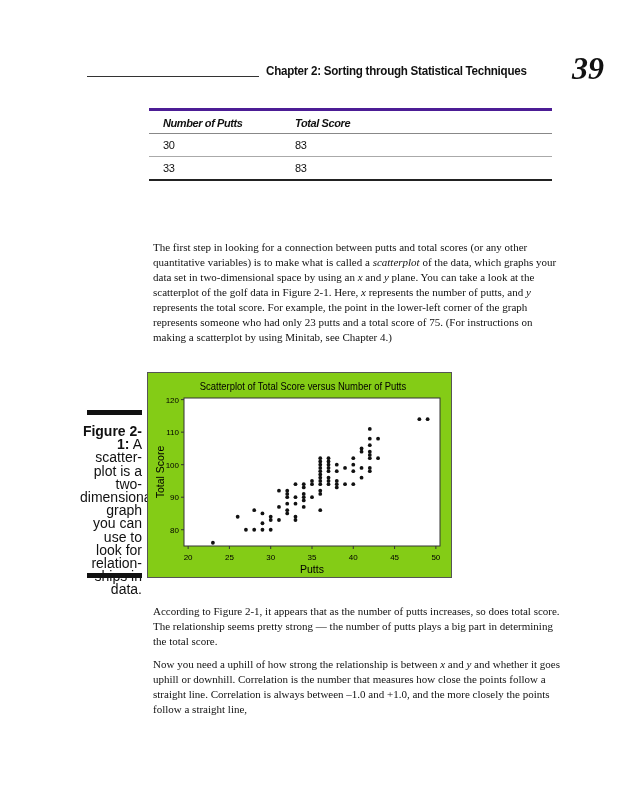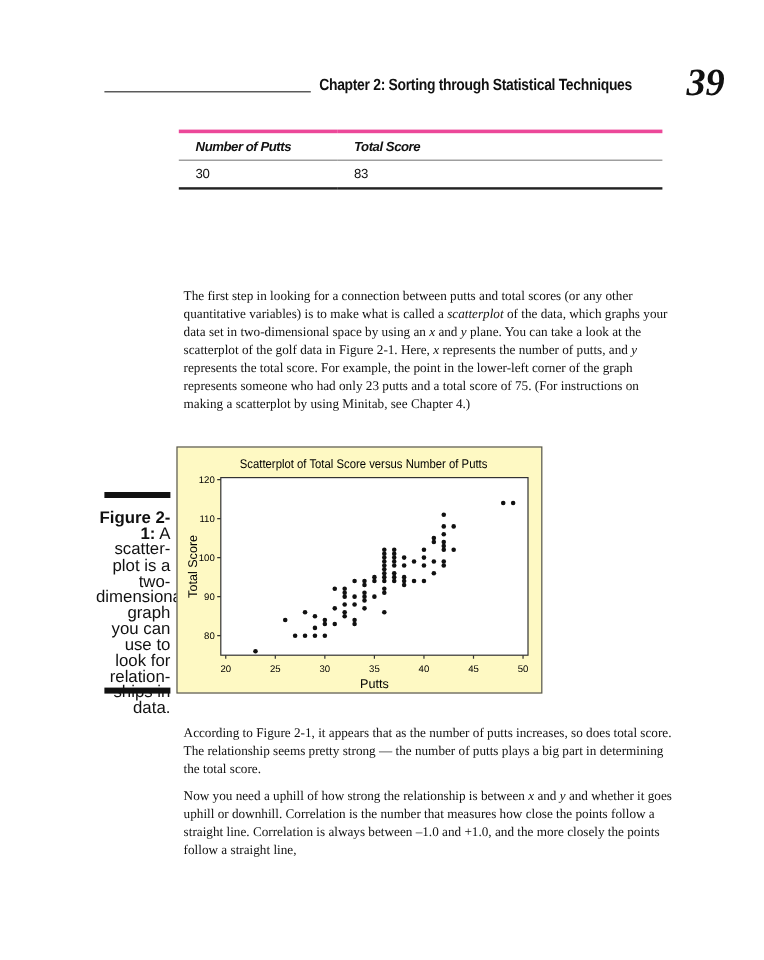--- a/index.html
+++ b/index.html
@@ -2,29 +2,29 @@
 <html><head>
 <meta charset="utf-8">
 <style>
   html, body { margin: 0; padding: 0; background: #ffffff; }
   body { width: 637px; height: 800px; position: relative; overflow: hidden; font-family: "Liberation Serif", serif; color: #111; }
   .abs { position: absolute; }
   .header-rule { left: 87px; top: 76px; width: 172px; height: 1px; background: #333; }
   .header-title { left: 266px; top: 63px; font-family: "Liberation Sans", sans-serif; font-weight: bold; font-size: 13.5px; letter-spacing: -0.3px; transform: scaleX(0.86); transform-origin: left center; white-space: nowrap; }
   .page-num { left: 572px; top: 50px; font-family: "Liberation Serif", serif; font-style: italic; font-weight: bold; font-size: 32px; text-align: right; }
   table.data { position: absolute; left: 149px; top: 108px; width: 403px; border-collapse: collapse; font-family: "Liberation Sans", sans-serif; font-size: 11px; }
-  table.data thead tr { border-top: 3px solid #ec4899; border-bottom: 1px solid #888; margin-top: 16px; }
+  table.data thead tr { border-top: 3px solid #4c1d95; border-bottom: 1px solid #888; margin-top: 16px; }
   table.data th { text-align: left; font-style: italic; font-weight: bold; padding: 6px 0 4px 14px; transform-origin: left; letter-spacing: -0.4px; }
   table.data td { padding: 5px 0 5px 14px; letter-spacing: -0.3px; }
   table.data tbody tr { border-bottom: 1px solid #aaa; }
   table.data tbody tr:last-child { border-bottom: 2px solid #222; }
   table.data .c1 { width: 118px; }
   .para { left: 153px; width: 412px; font-size: 11px; line-height: 15px; text-align: left; }
   .para i { font-style: italic; }
-  .fig-box { left: 147px; top: 372px; width: 305px; height: 206px; background: #fef9c3; border: 1px solid #555; box-sizing: border-box; }
+  .fig-box { left: 147px; top: 372px; width: 305px; height: 206px; background: #84cc16; border: 1px solid #555; box-sizing: border-box; }
   .caption-bar { left: 87px; width: 55px; height: 5px; background: #111; }
   .caption { left: 80px; top: 425px; width: 62px; text-align: right; font-family: "Liberation Sans", sans-serif; font-size: 14px; line-height: 13.2px; }
   .caption b { font-weight: bold; }
   svg text { font-family: "Liberation Sans", sans-serif; }
 </style>
 </head>
 <body>
 
 <div class="abs header-rule"></div>
 <div class="abs header-title">Chapter 2: Sorting through Statistical Techniques</div>
@@ -33,20 +33,24 @@
 <table class="data">
   <thead>
     <tr>
       <th class="c1">Number of Putts</th>
       <th>Total Score</th>
     </tr>
   </thead>
   <tbody>
     <tr>
         <td>30</td>
+        <td>83</td>
+      </tr>
+    <tr>
+        <td>33</td>
         <td>83</td>
       </tr>
   </tbody>
 </table>
 
 <div class="abs para" style="top:240px;"><span>The first step in looking for a connection between putts and total scores (or any other quantitative variables) is to make what is called a </span><i>scatterplot</i><span> of the data, which graphs your data set in two-dimensional space by using an </span><i>x</i><span> and </span><i>y</i><span> plane. You can take a look at the scatterplot of the golf data in Figure 2-1. Here, </span><i>x</i><span> represents the number of putts, and </span><i>y</i><span> represents the total score. For example, the point in the lower-left corner of the graph represents someone who had only 23 putts and a total score of 75. (For instructions on making a scatterplot by using Minitab, see Chapter 4.)</span></div>
 
 <div class="abs caption-bar" style="top:410px;"></div>
 <div class="abs caption"><b>Figure 2-1:</b> <span>A scatter-plot is a two-dimensional graph you can use to look for relation-ships in data.</span></div>
 <div class="abs caption-bar" style="top:573px;"></div>

